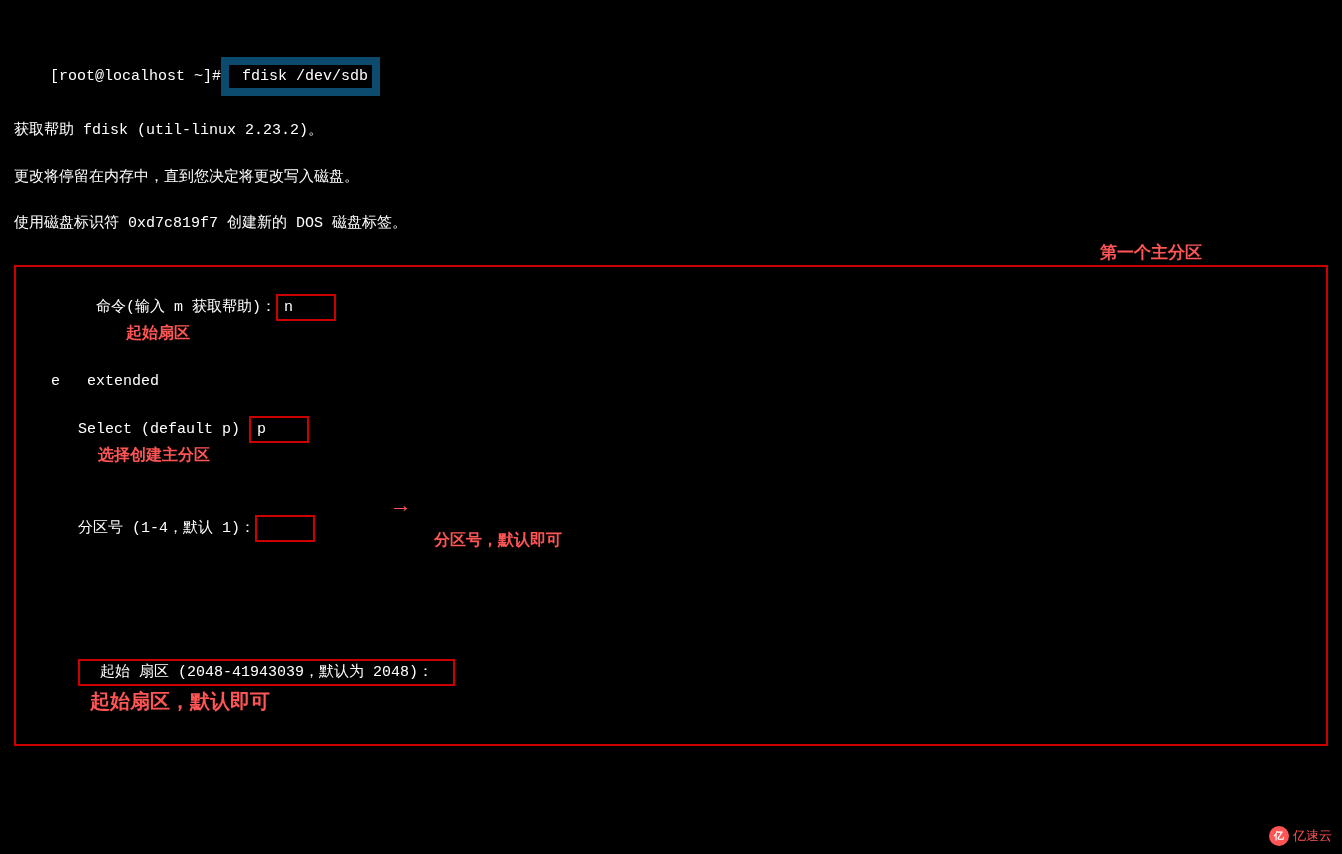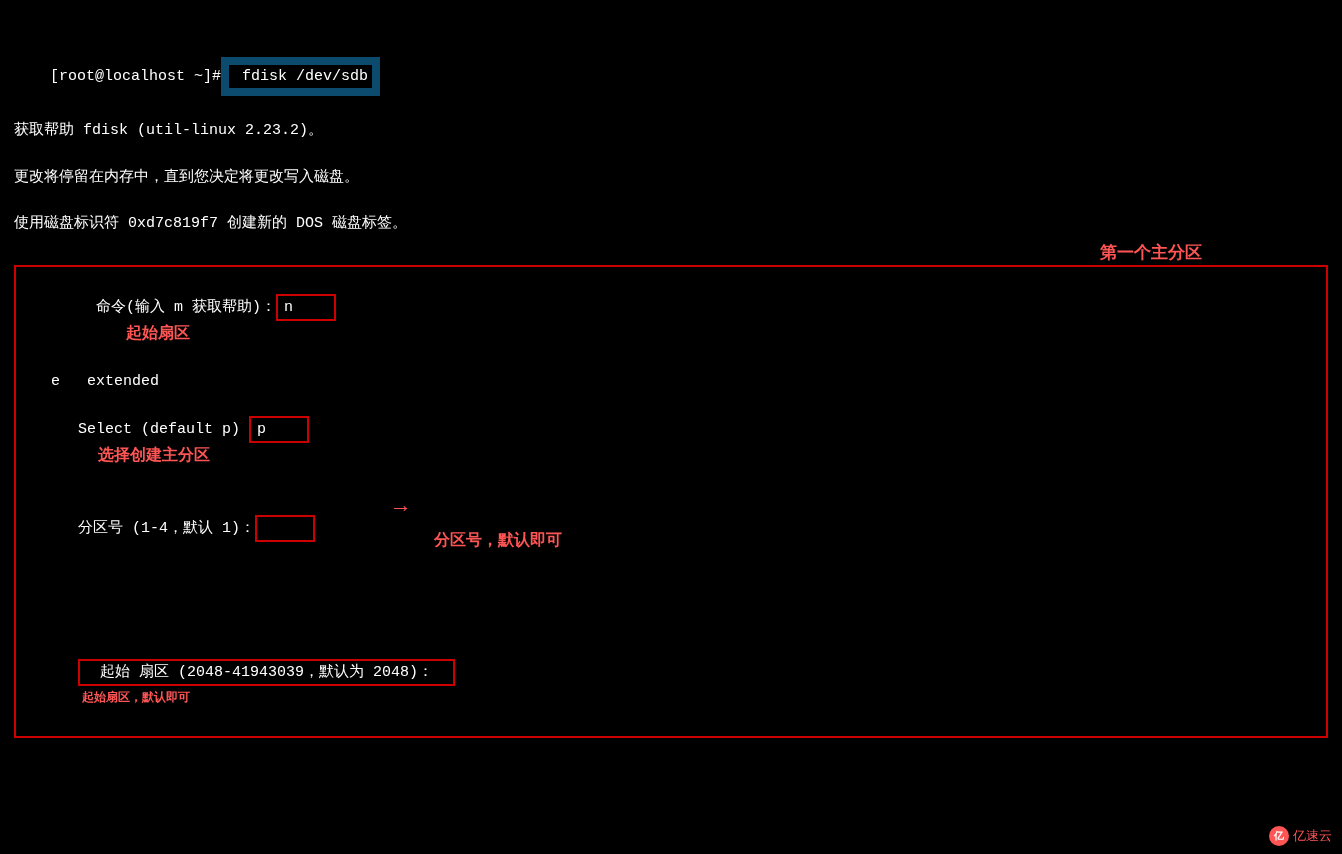--- a/index.html
+++ b/index.html
@@ -117,21 +117,21 @@
       <span style="position:relative; left:20px; color:#f55; font-family:'Microsoft YaHei',sans-serif; font-size:16px; font-weight:bold;">选择创建主分区</span>
     </div>
     <div class="line" style="position:relative;">
       <span>分区号 (1-4，默认 1)：</span><span class="input-box">&nbsp;&nbsp;&nbsp;&nbsp;</span>
       
       <span style="position:absolute; left:370px; top:-2px; color:#f55; font-size:22px;">→</span>
       <span style="position:absolute; left:410px; top:16px; color:#f55; font-family:'Microsoft YaHei',sans-serif; font-size:16px; font-weight:bold;margin-top:20px;">分区号，默认即可</span>
     </div>
     <div class="line">
       <span class="input-box" style="border-color:#c00; padding:0 20px; display:inline-block;">起始 扇区 (2048-41943039，默认为 2048)：</span>
-      <span style="margin-left:4px; color:#f55; font-family:'Microsoft YaHei',sans-serif; font-size:12px; font-weight:bold;">起始扇区，默认即可</span>
+      <span style="margin-left:12px; color:#f55; font-family:'Microsoft YaHei',sans-serif; font-size:20px; font-weight:bold;">起始扇区，默认即可</span>
     </div>
 
   </div>
 
 </div>
 
 <div class="watermark">
   <span class="watermark-icon">亿</span>
   <span>亿速云</span>
 </div>

